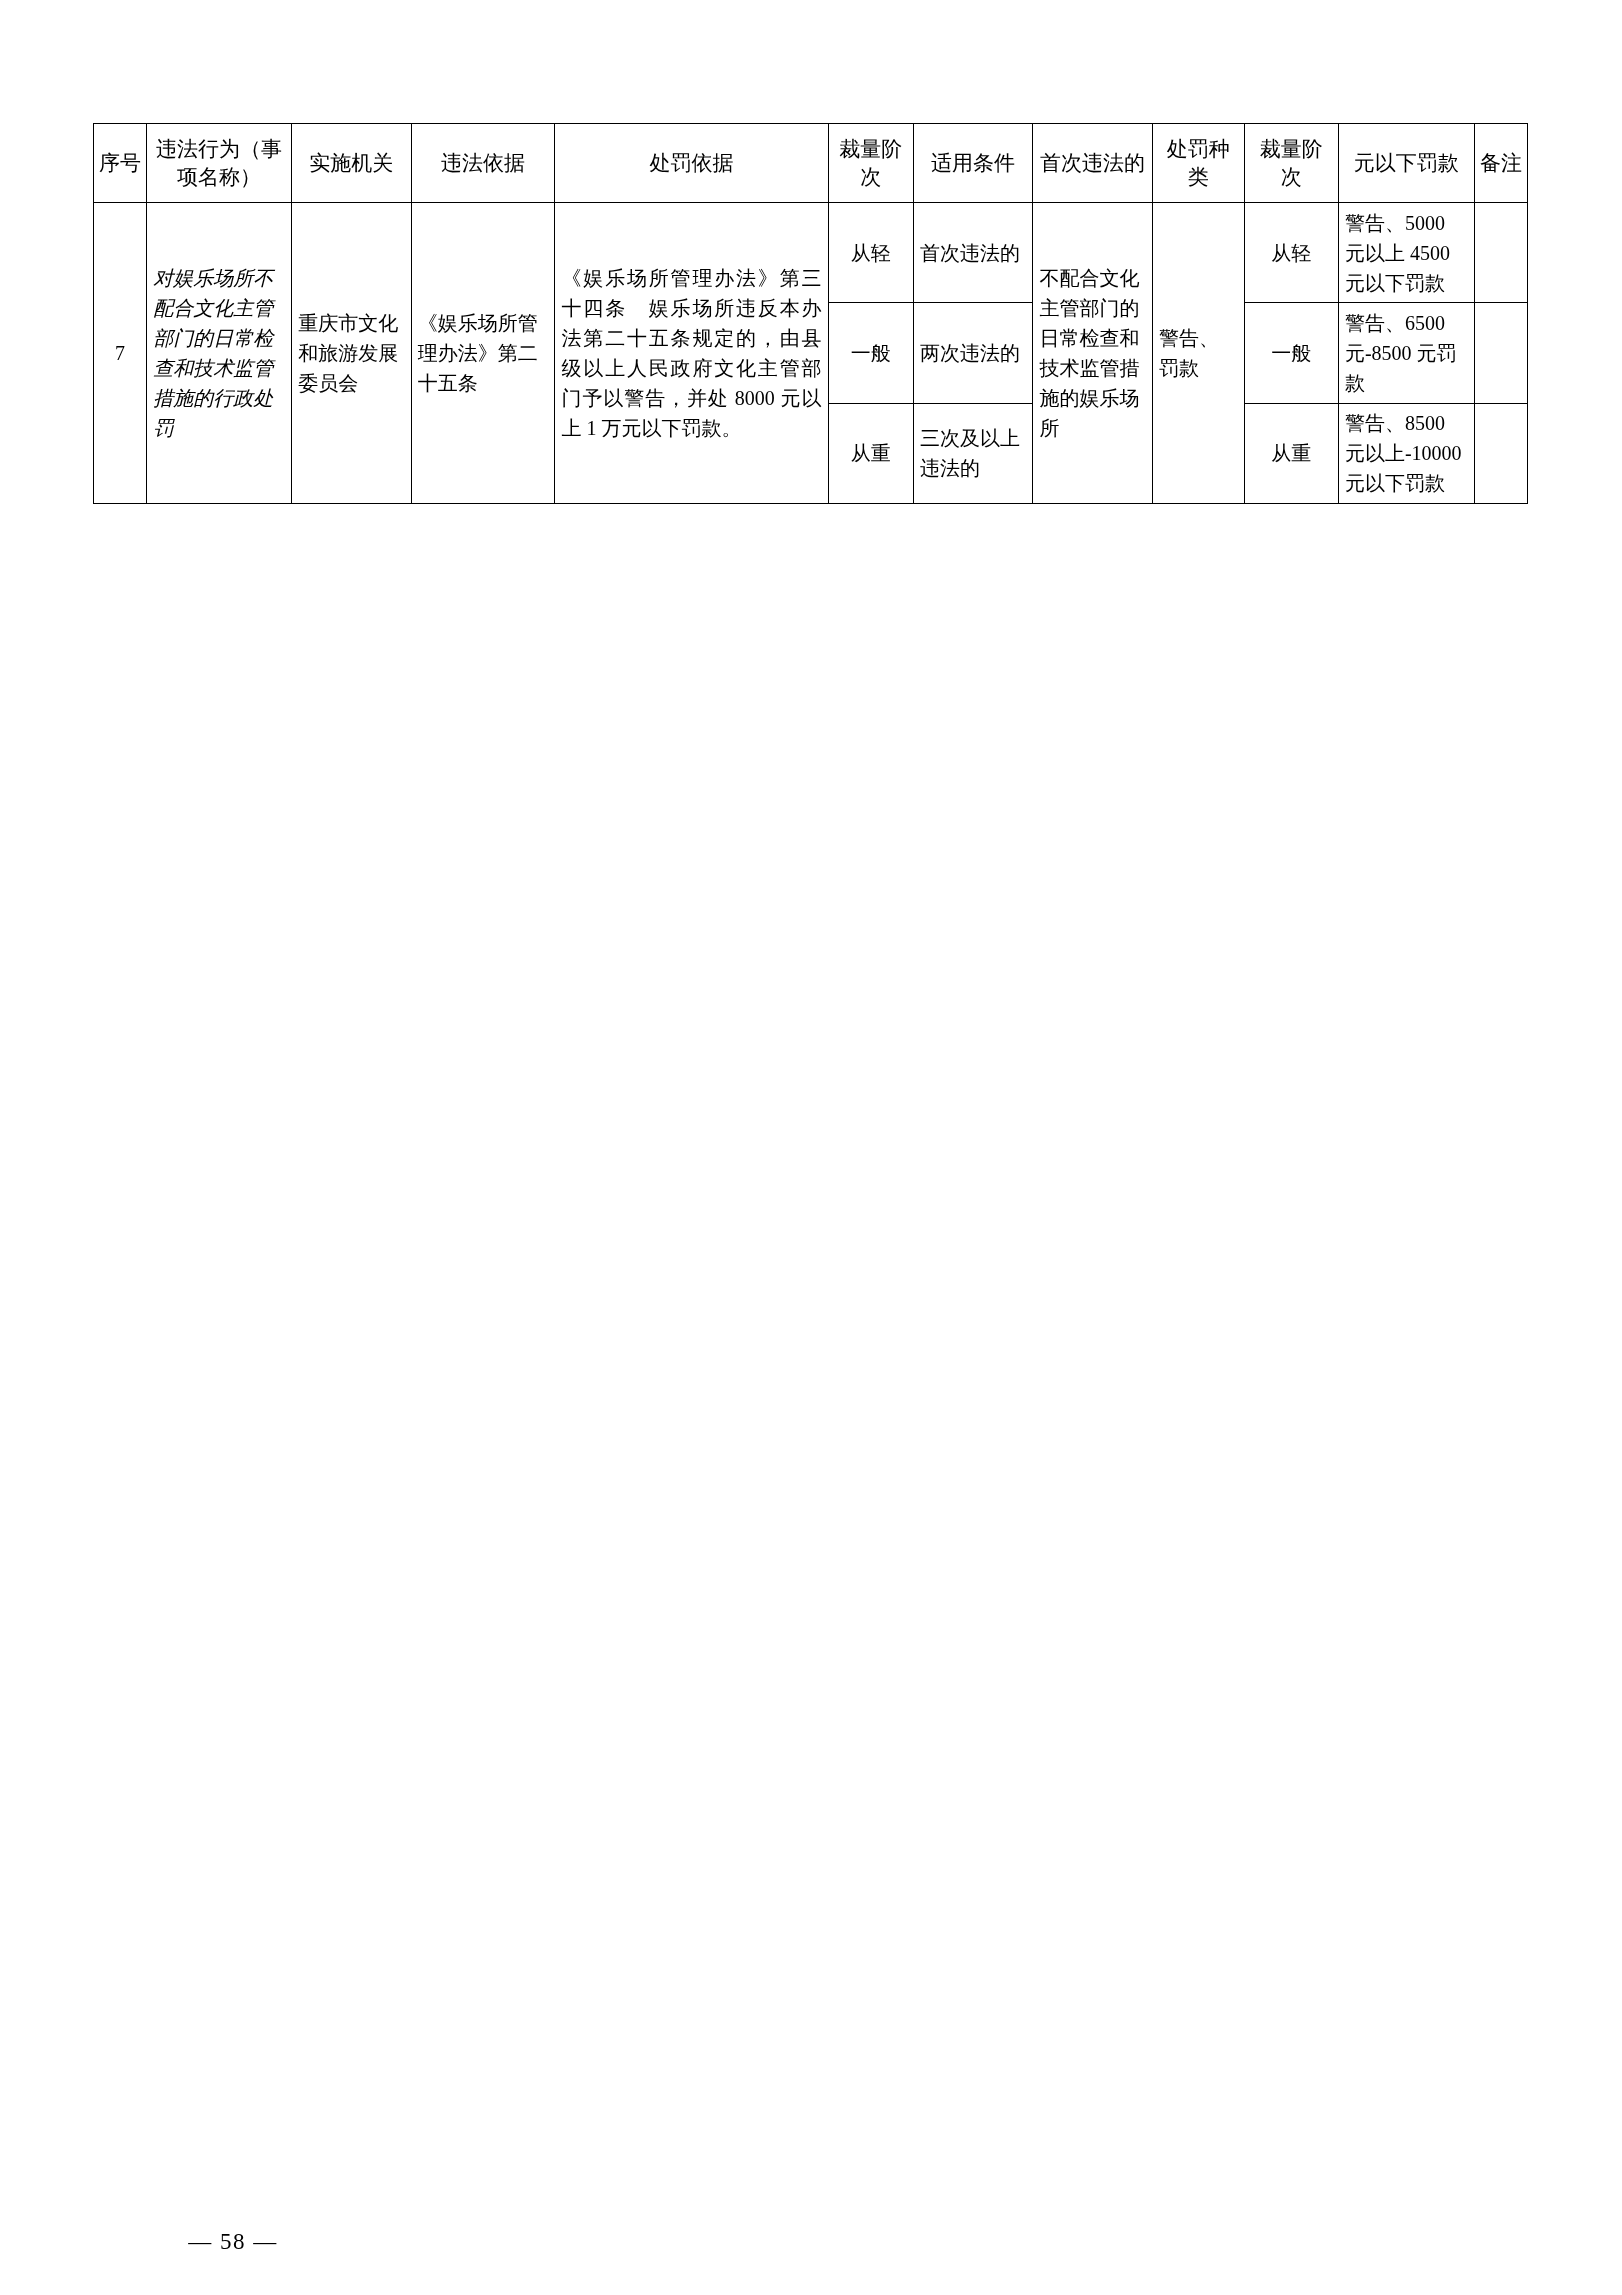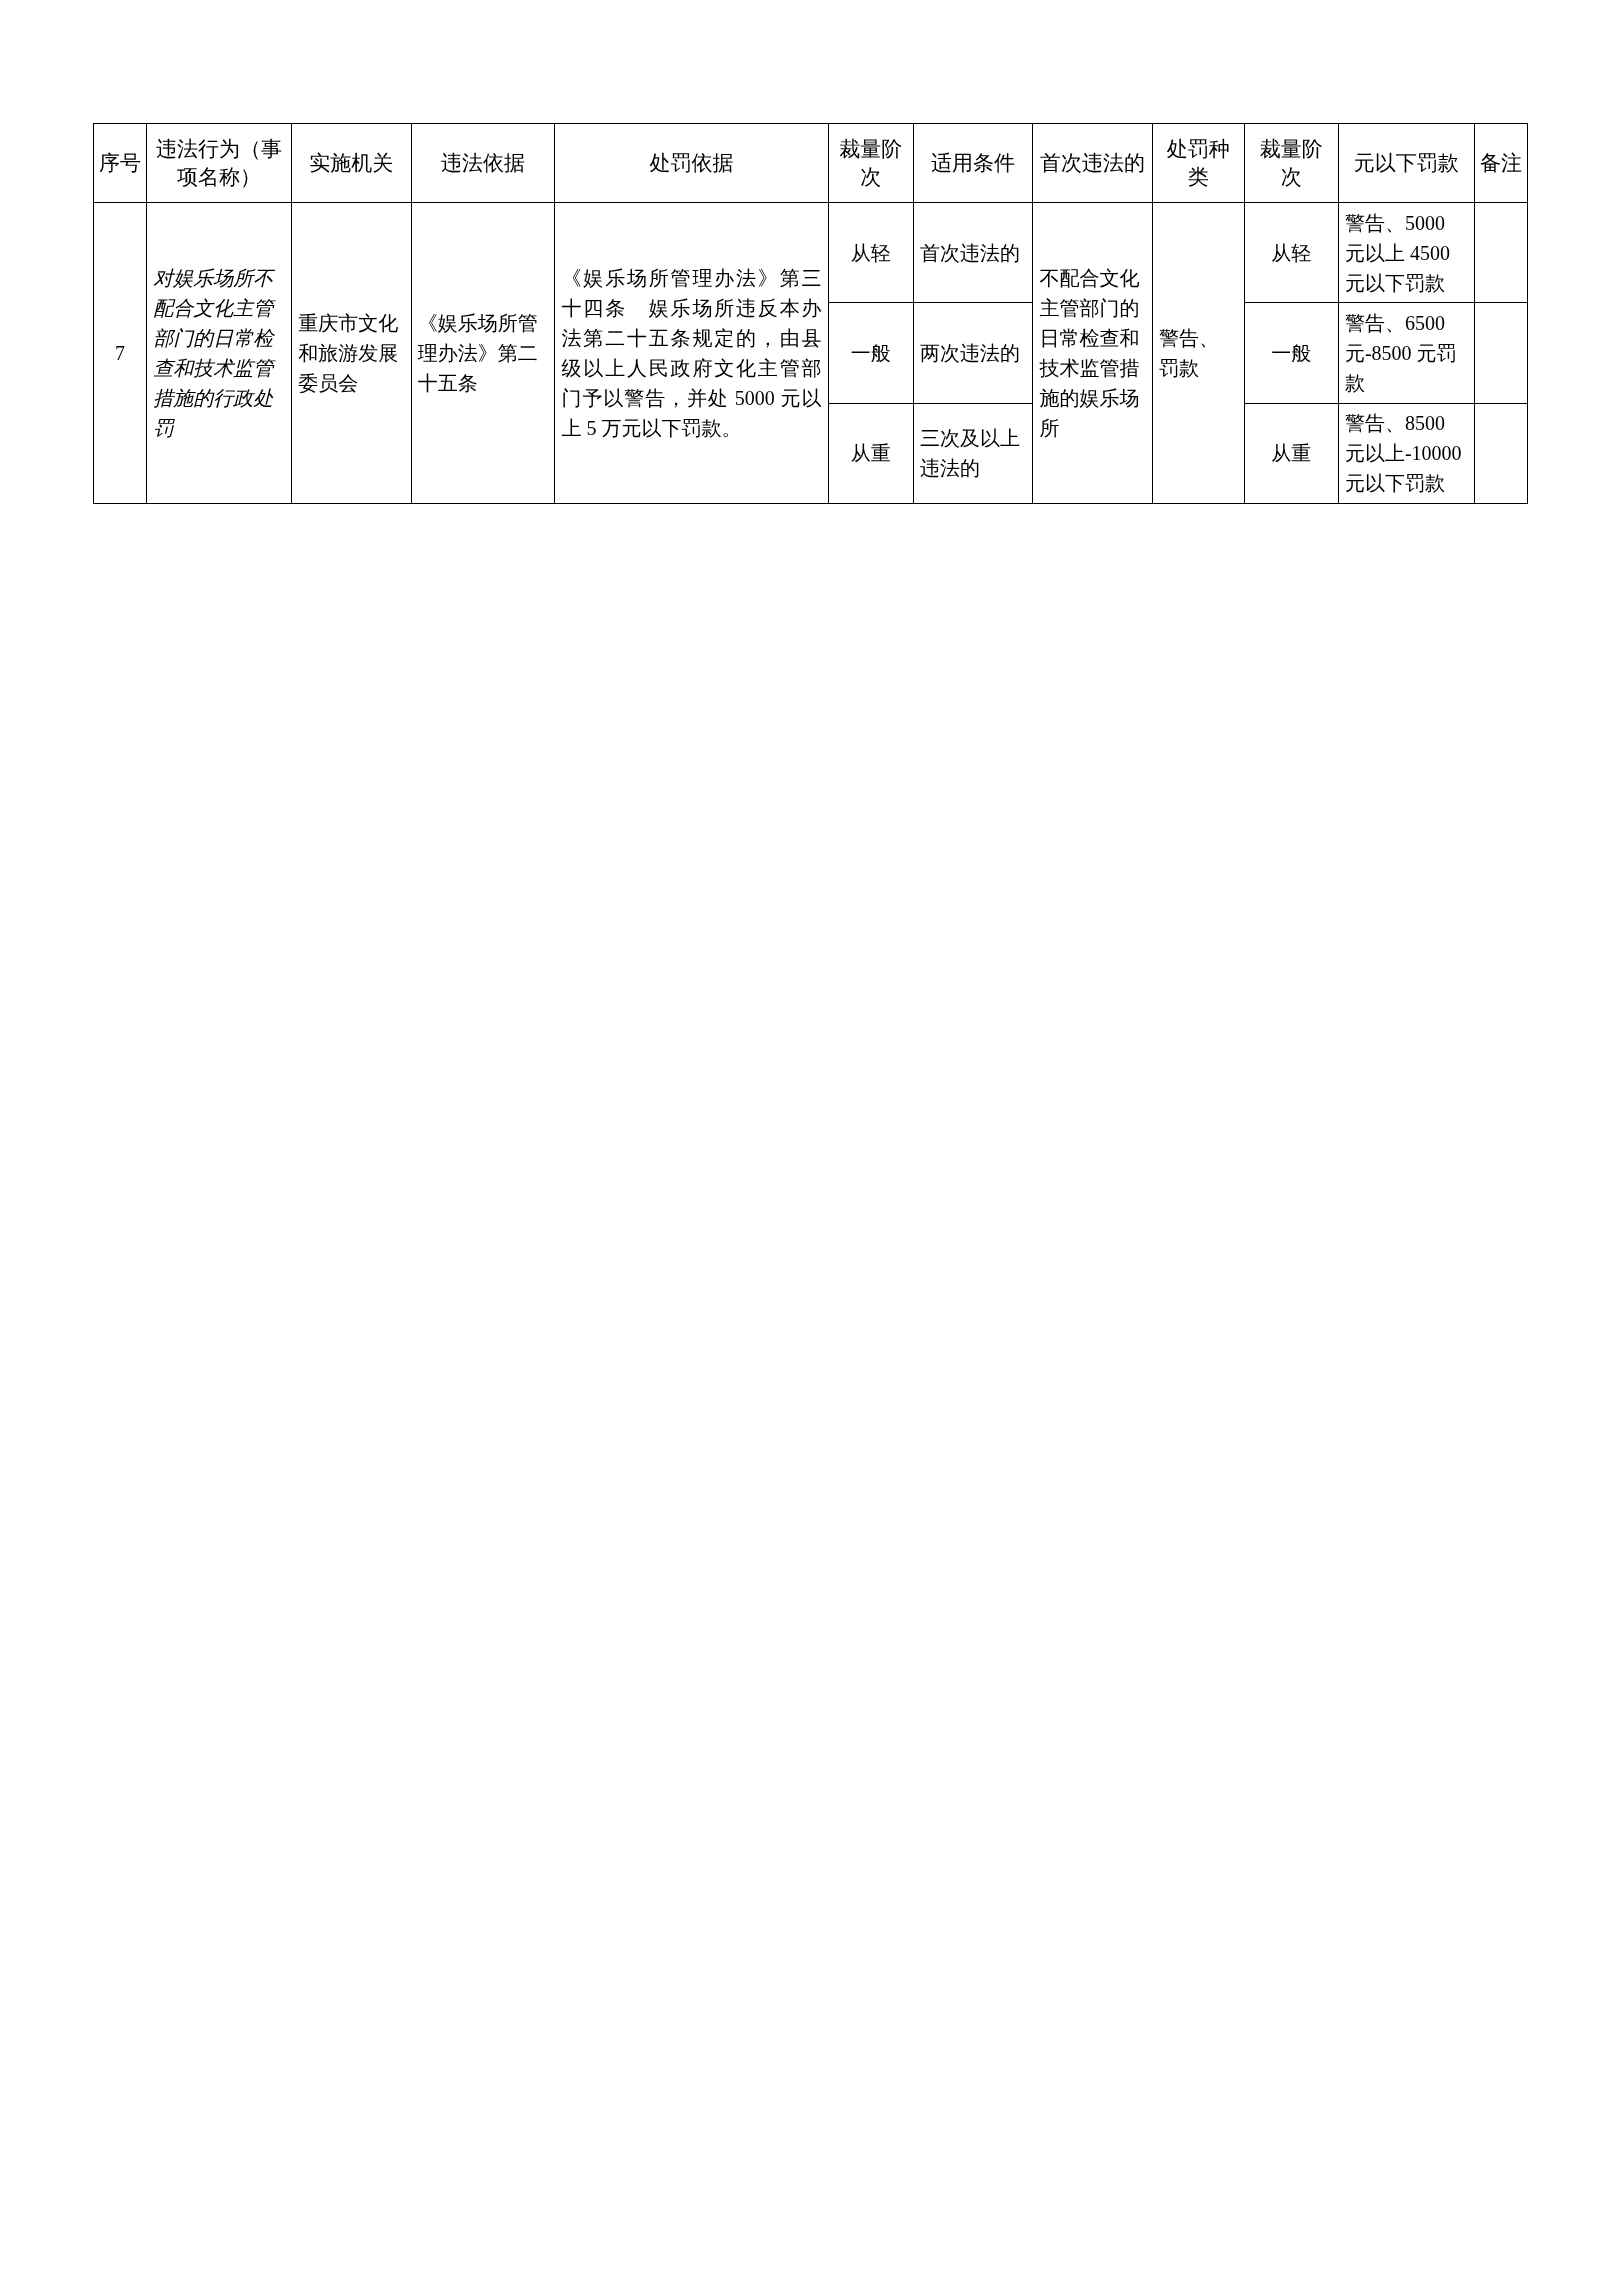--- a/index.html
+++ b/index.html
@@ -140,21 +140,21 @@
         <td rowspan="3" class="row-act-cell">
           <span class="txt-left">对娱乐场所不配合文化主管部门的日常检查和技术监管措施的行政处罚</span>
         </td>
         <td rowspan="3">
           <span class="txt-center-left">重庆市文化和旅游发展委员会</span>
         </td>
         <td rowspan="3">
           <span class="txt-left">《娱乐场所管理办法》第二十五条</span>
         </td>
         <td rowspan="3">
-          <span class="txt-justify">《娱乐场所管理办法》第三十四条　娱乐场所违反本办法第二十五条规定的，由县级以上人民政府文化主管部门予以警告，并处 5000 元以上 5 万元以下罚款。</span>
+          <span class="txt-justify">《娱乐场所管理办法》第三十四条　娱乐场所违反本办法第二十五条规定的，由县级以上人民政府文化主管部门予以警告，并处 8000 元以上 1 万元以下罚款。</span>
         </td>
         <td>从轻</td>
         <td>
           <span class="txt-left">首次违法的</span>
         </td>
         <td rowspan="3">
           <span class="txt-left">不配合文化主管部门的日常检查和技术监管措施的娱乐场所</span>
         </td>
         <td rowspan="3">
           <span class="txt-left">警告、罚款</span>
@@ -183,15 +183,18 @@
         </td>
         <td>从重</td>
         <td>
           <span class="txt-left">警告、8500 元以上-10000 元以下罚款</span>
         </td>
         <td></td>
       </tr>
     </tbody>
   </table>
 
+  <div class="footer">
+    <span class="footer-inner">— 58 —</span>
+  </div>
 
 </div>
 
 
 </body></html>

